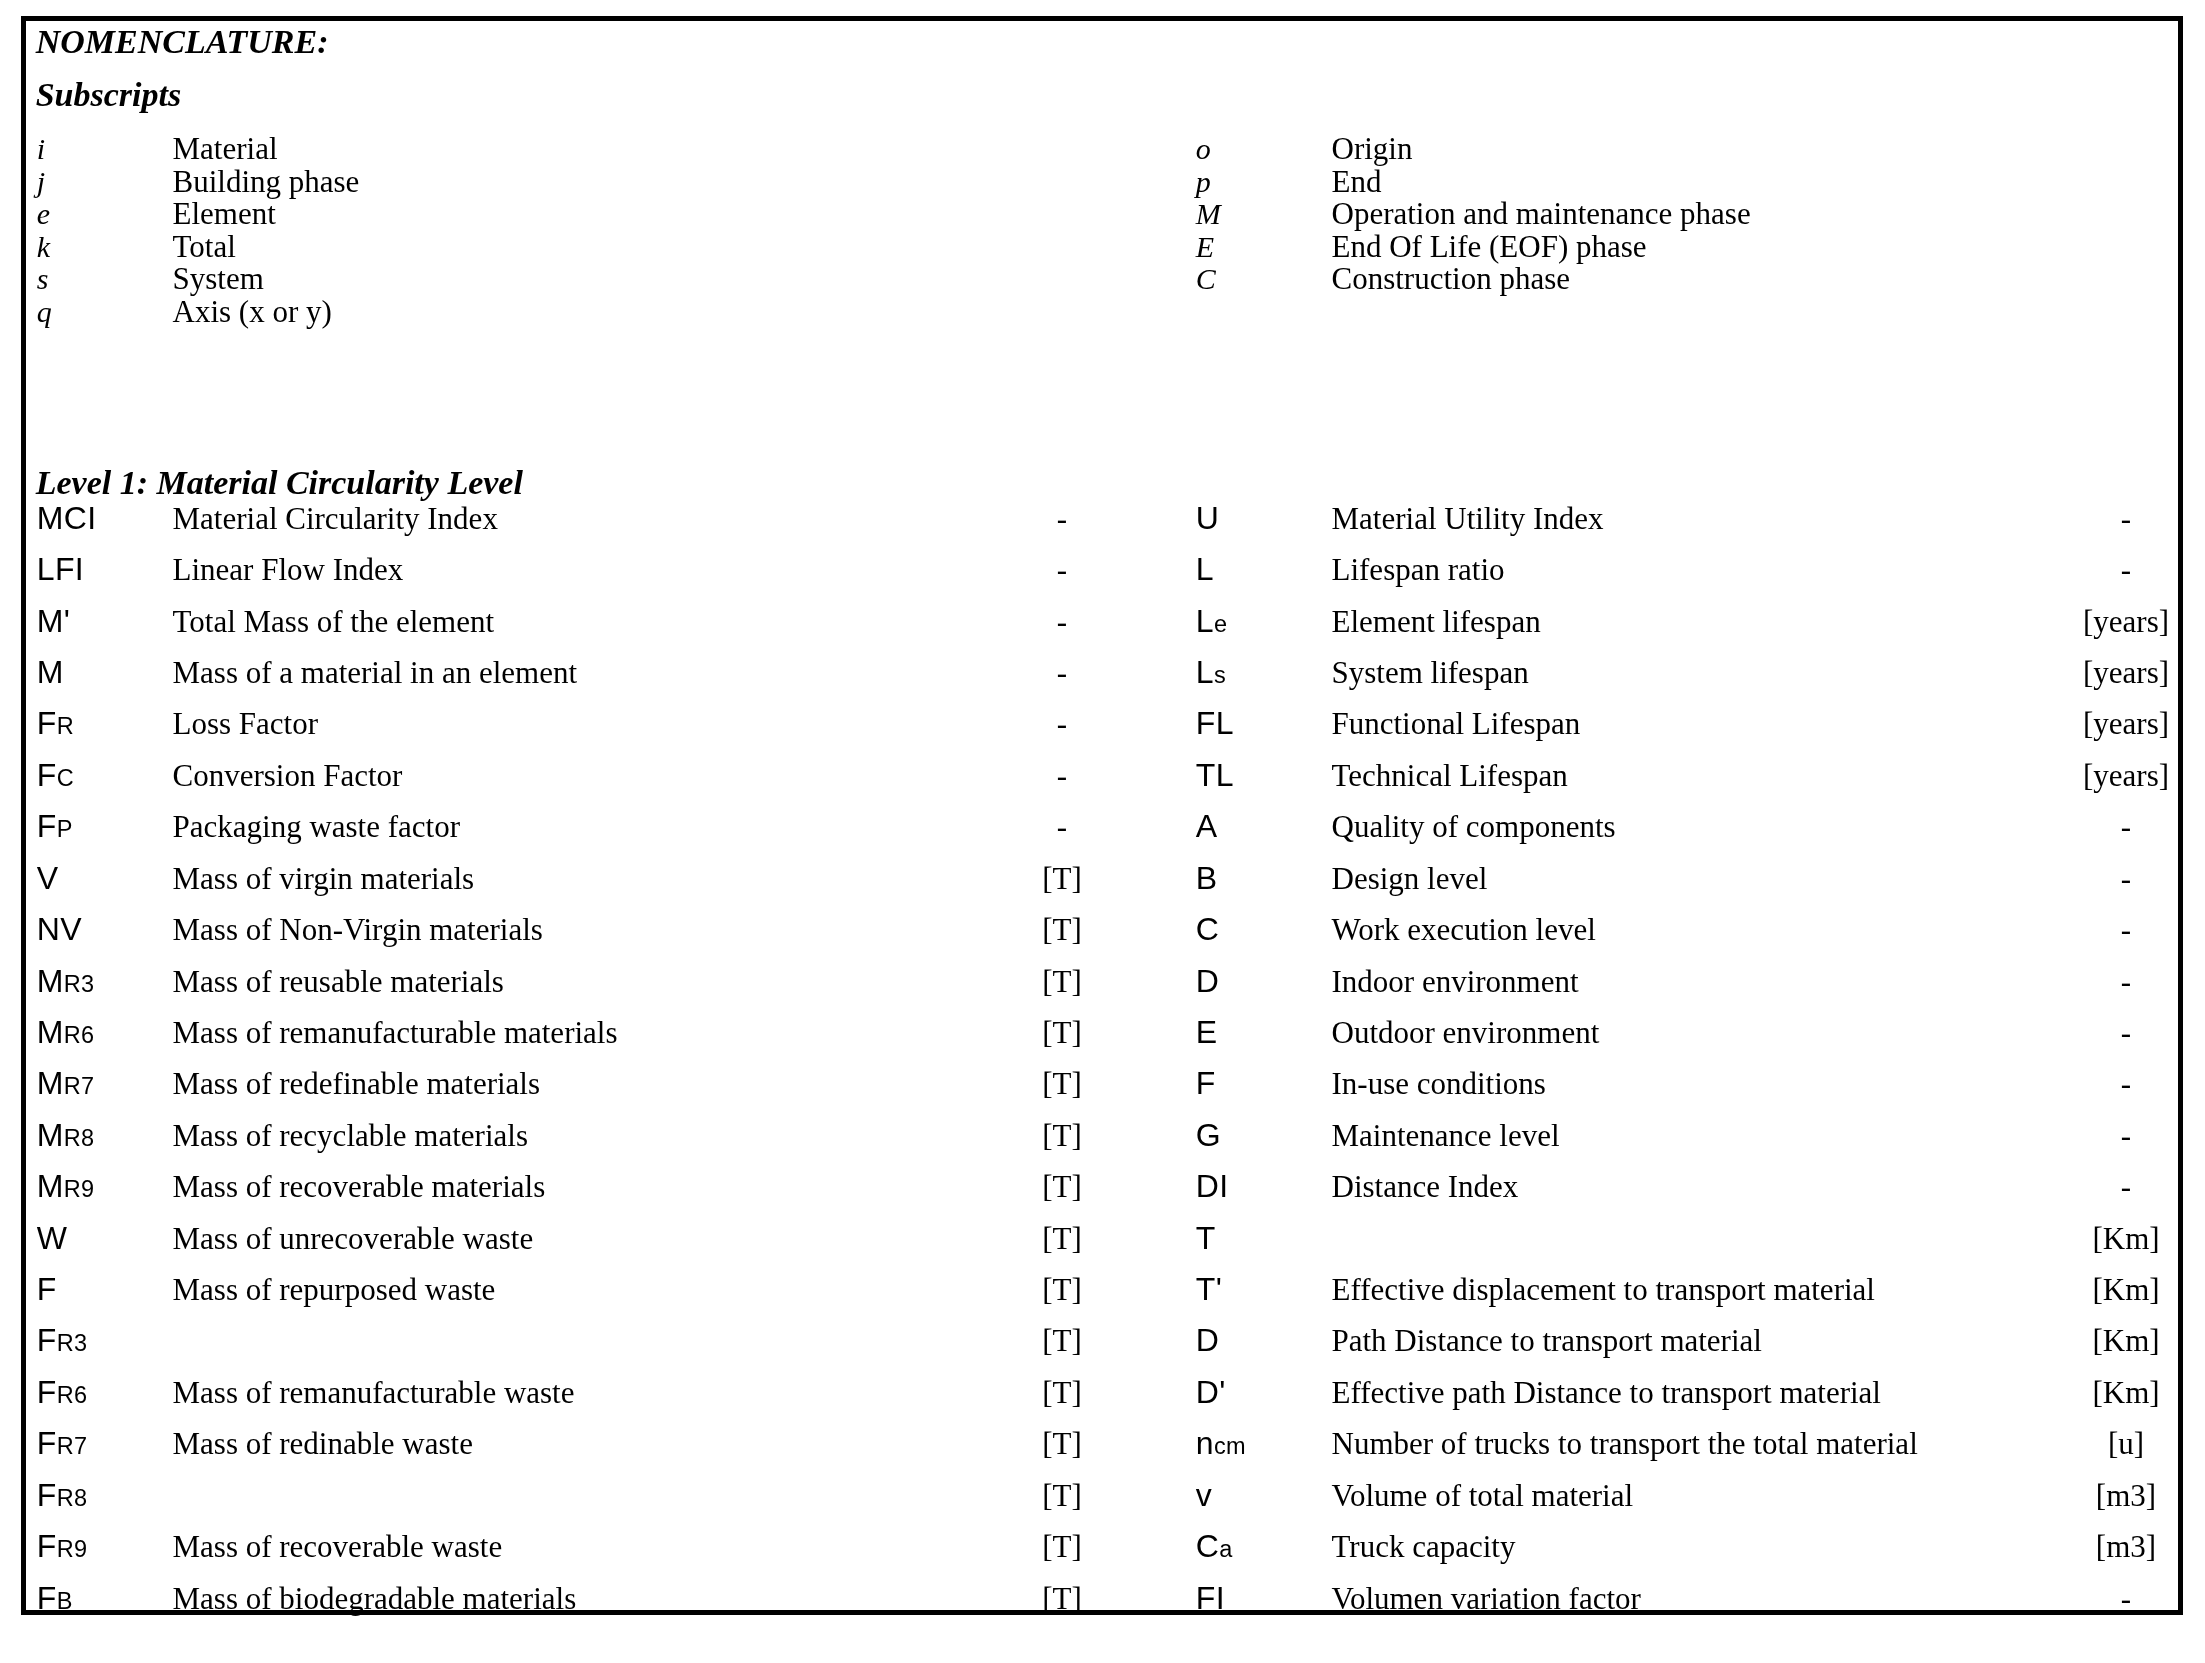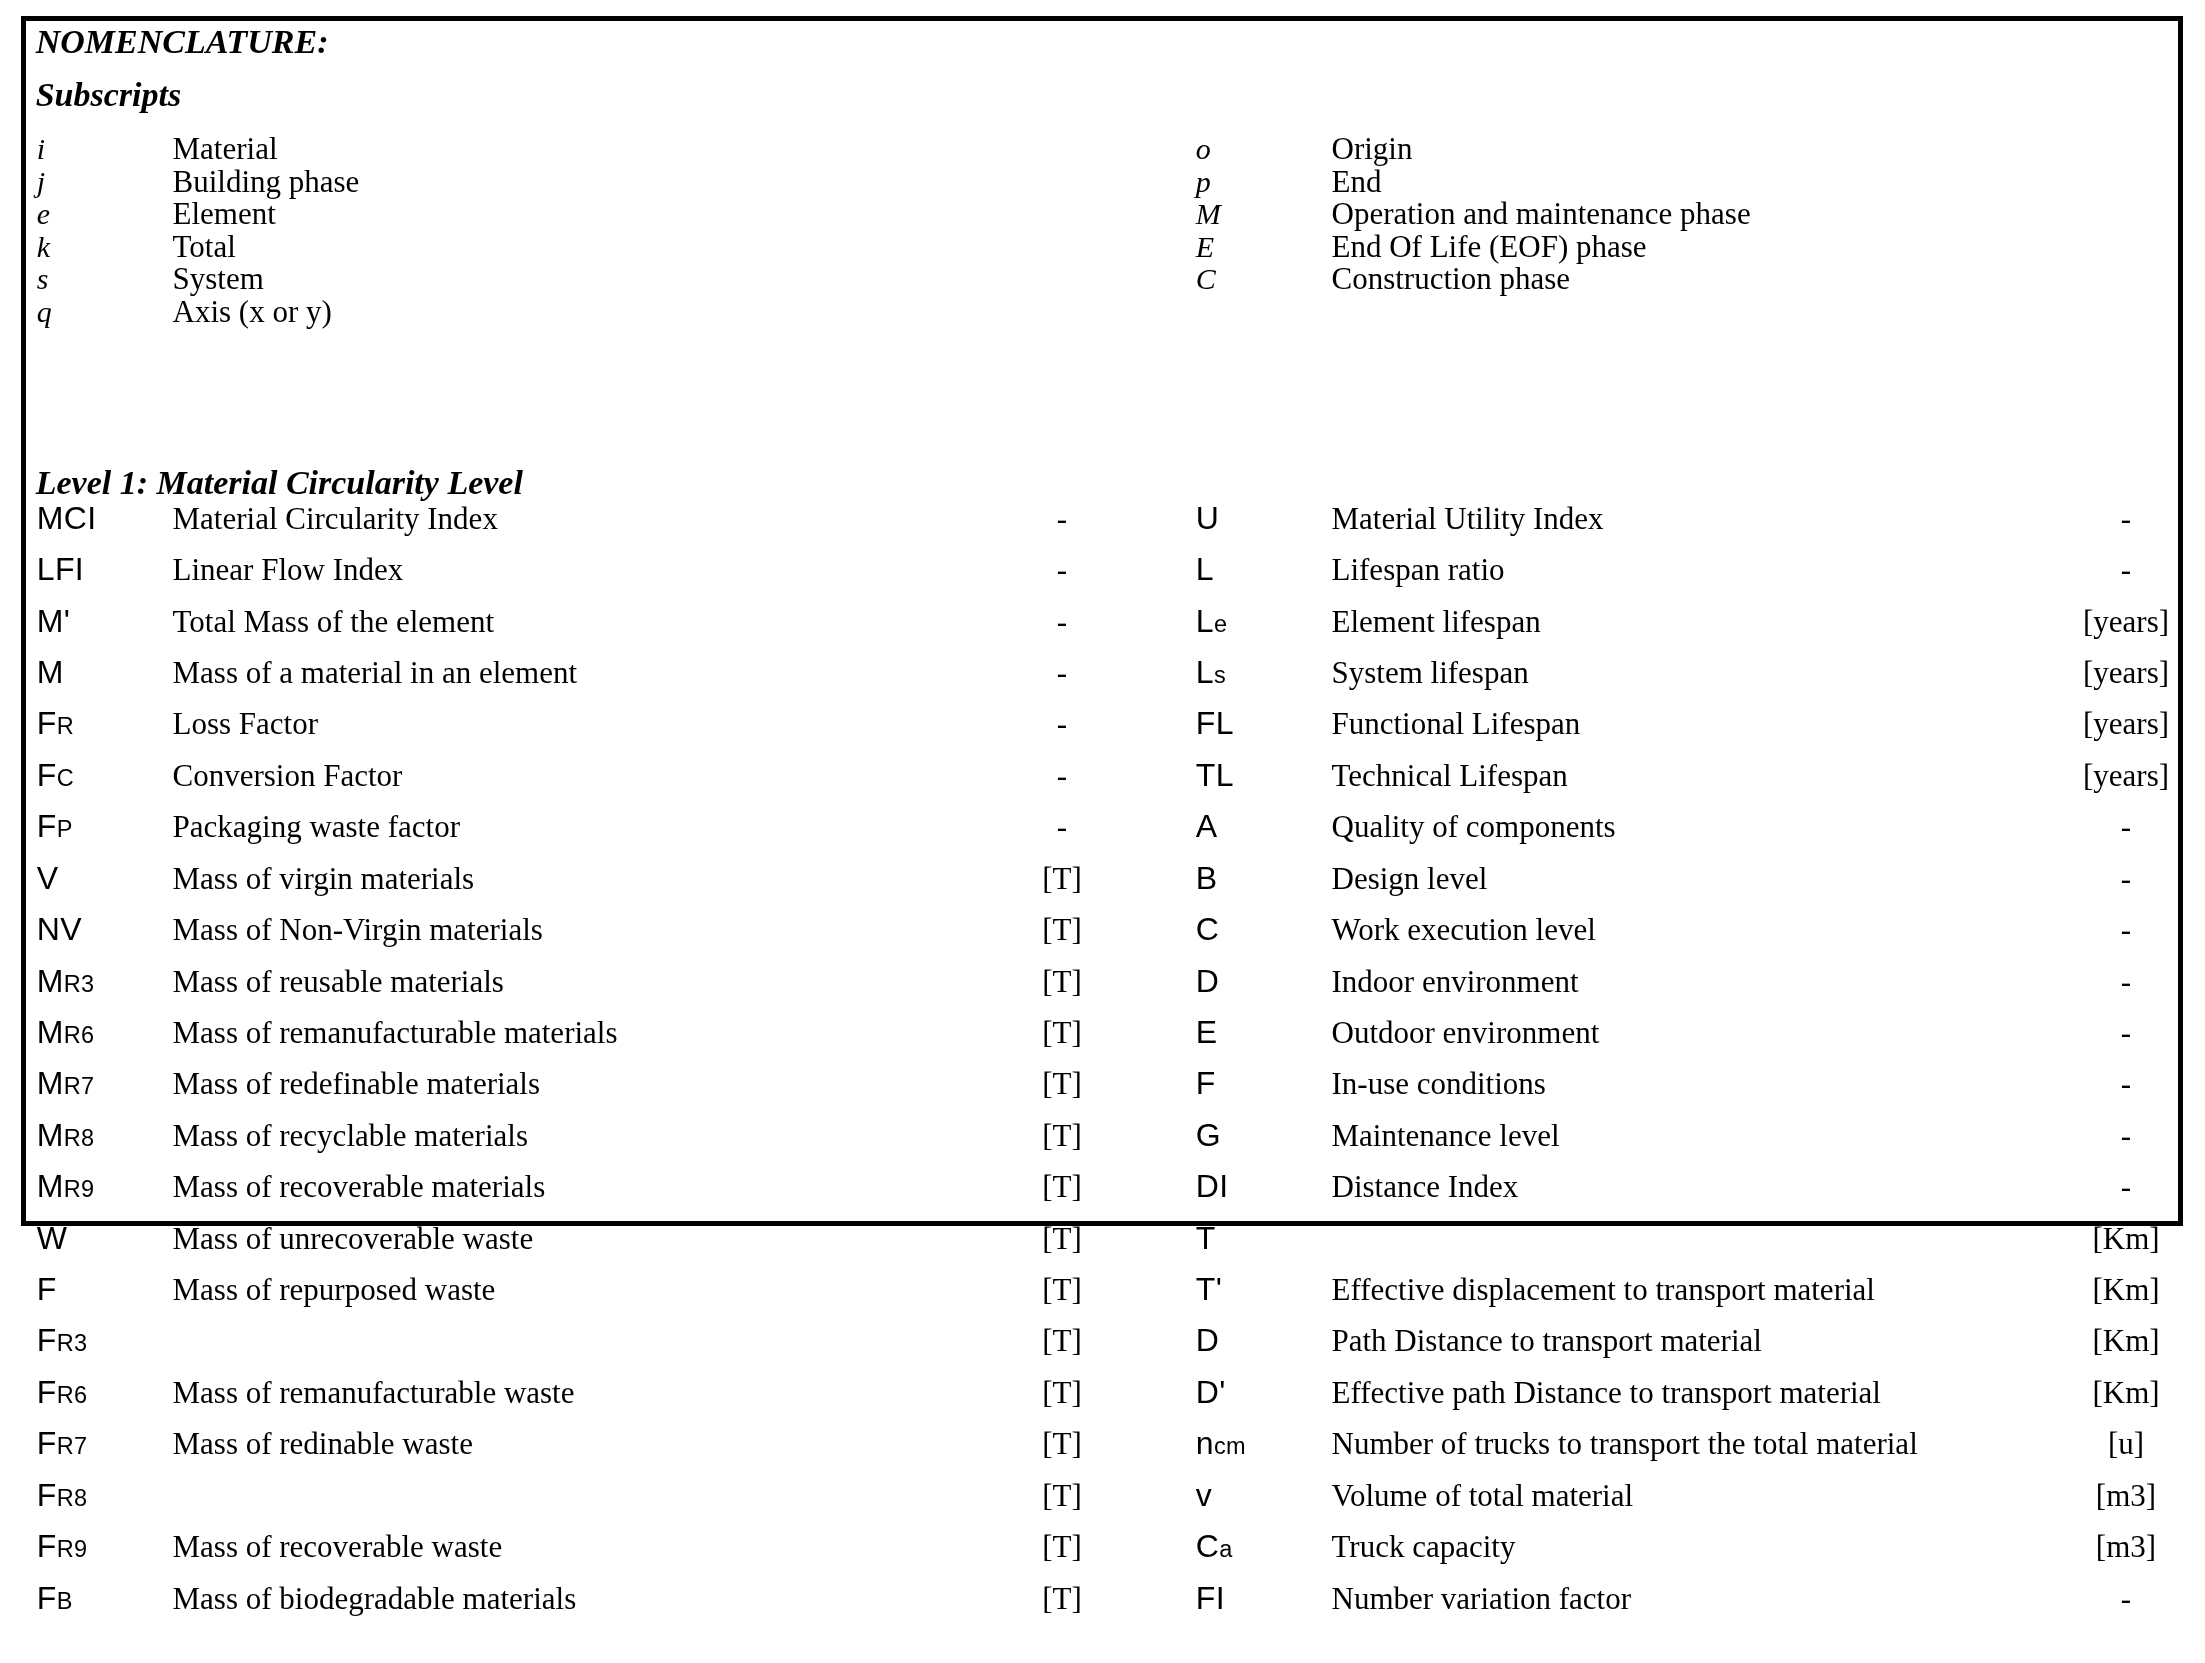--- a/index.html
+++ b/index.html
@@ -14,21 +14,21 @@
     font-family: "Liberation Serif", serif;
     color: #000000;
     overflow: hidden;
   }
 
   #nomenclature-box {
     position: absolute;
     left: 20.5px;
     top: 16.4px;
     width: 2162px;
-    height: 1210px;
+    height: 1599px;
     border: 5.6px solid #000000;
     box-sizing: border-box;
     background: #ffffff;
   }
 
   .inner {
     position: relative;
     width: 100%;
     height: 100%;
     box-sizing: border-box;
@@ -374,20 +374,20 @@
           <span class="desc">Volume of total material</span>
           <span class="unit">[m3]</span>
         </div>
         <div class="row col-right" style="top: 1499px;">
           <span class="sym sans"><span>C</span><span class="sub">a</span></span>
           <span class="desc">Truck capacity</span>
           <span class="unit">[m3]</span>
         </div>
         <div class="row col-right" style="top: 1551px;">
           <span class="sym sans"><span>FI</span></span>
-          <span class="desc">Number variation factor</span>
+          <span class="desc">Volumen variation factor</span>
           <span class="unit">-</span>
         </div>
       </div>
 
   </div>
 </div>
 
 
 </body></html>

